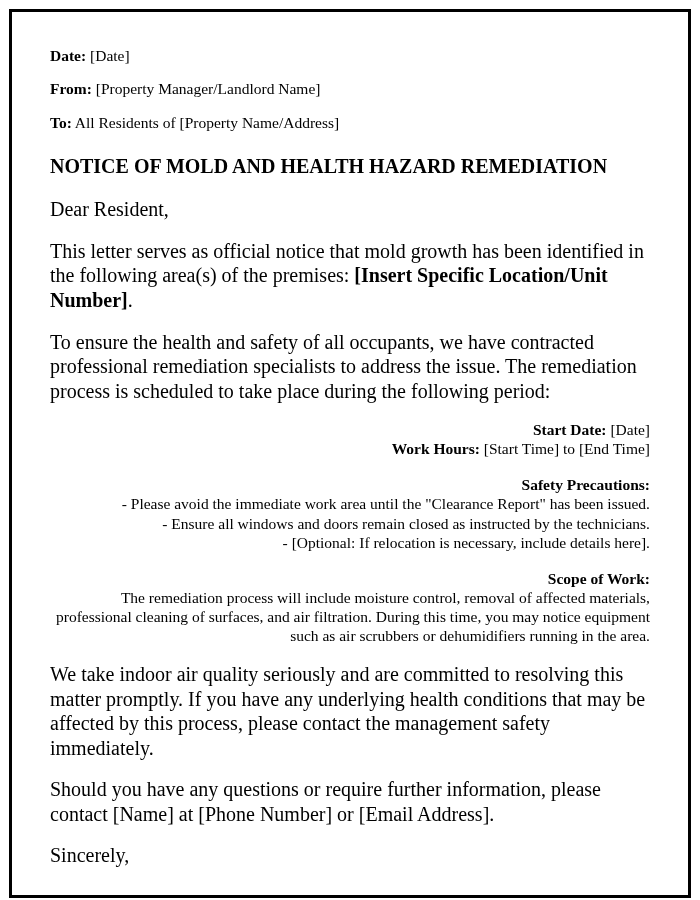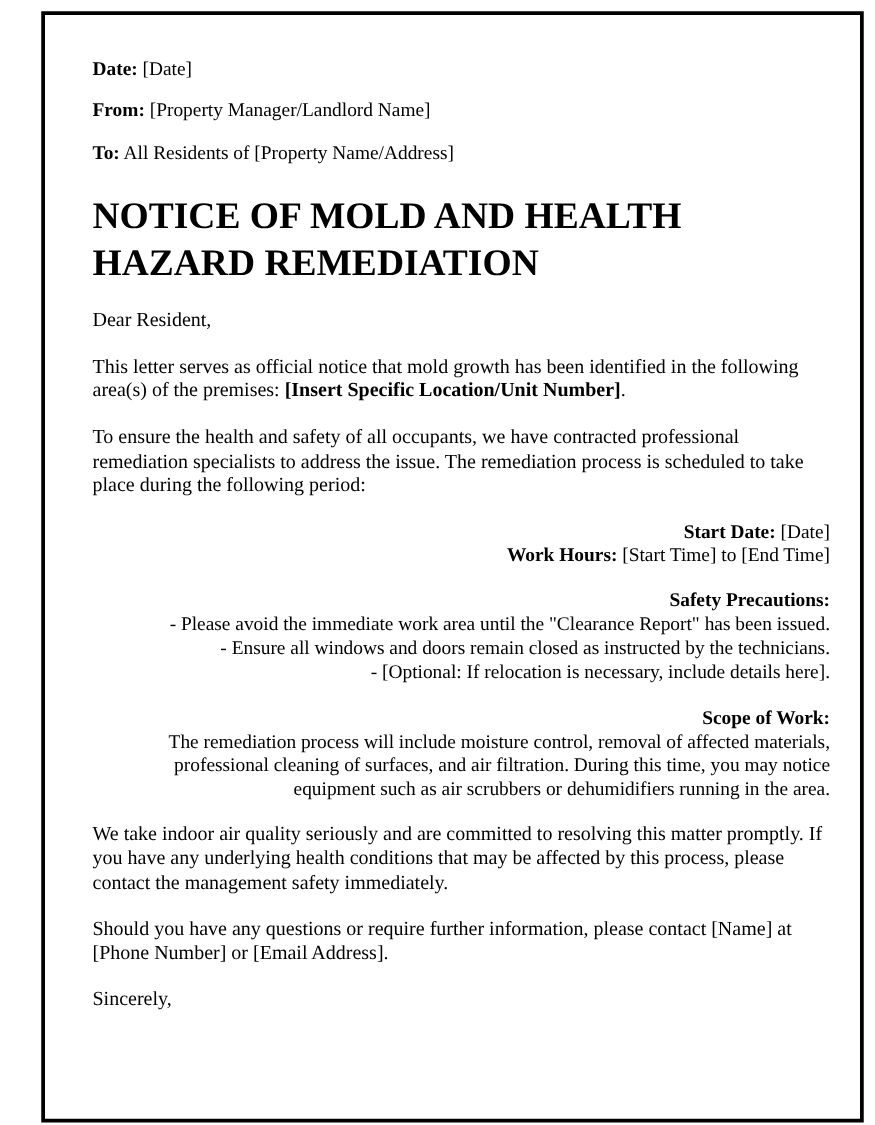--- a/index.html
+++ b/index.html
@@ -17,37 +17,36 @@
     font-family: "Liberation Serif", serif;
     overflow: hidden;
   }
   .frame {
     position: absolute;
     left: 9px;
     top: 9px;
     right: 9px;
     bottom: 2px;
     border: 3px solid #000000;
-    padding: 34px 24px 0 38px;
+    padding: 34px 38px 0 38px;
     overflow: hidden;
-    margin-left: 24px;
   }
   .meta-line {
     font-size: 15.5px;
     line-height: 1.25;
     margin: 0 0 14px 0;
   }
   .letter-title {
-    font-size: 30px;
+    font-size: 20px;
     font-weight: bold;
     line-height: 1.25;
     margin: 22px 0 18px 0;
   }
   .para {
-    font-size: 16px;
+    font-size: 20px;
     line-height: 1.23;
     margin: 0 0 17px 0;
   }
   .tight-block {
     font-size: 15.5px;
     line-height: 1.23;
     margin: 0 0 17px 0;
   }
   .tight-block div {
     margin: 0;

